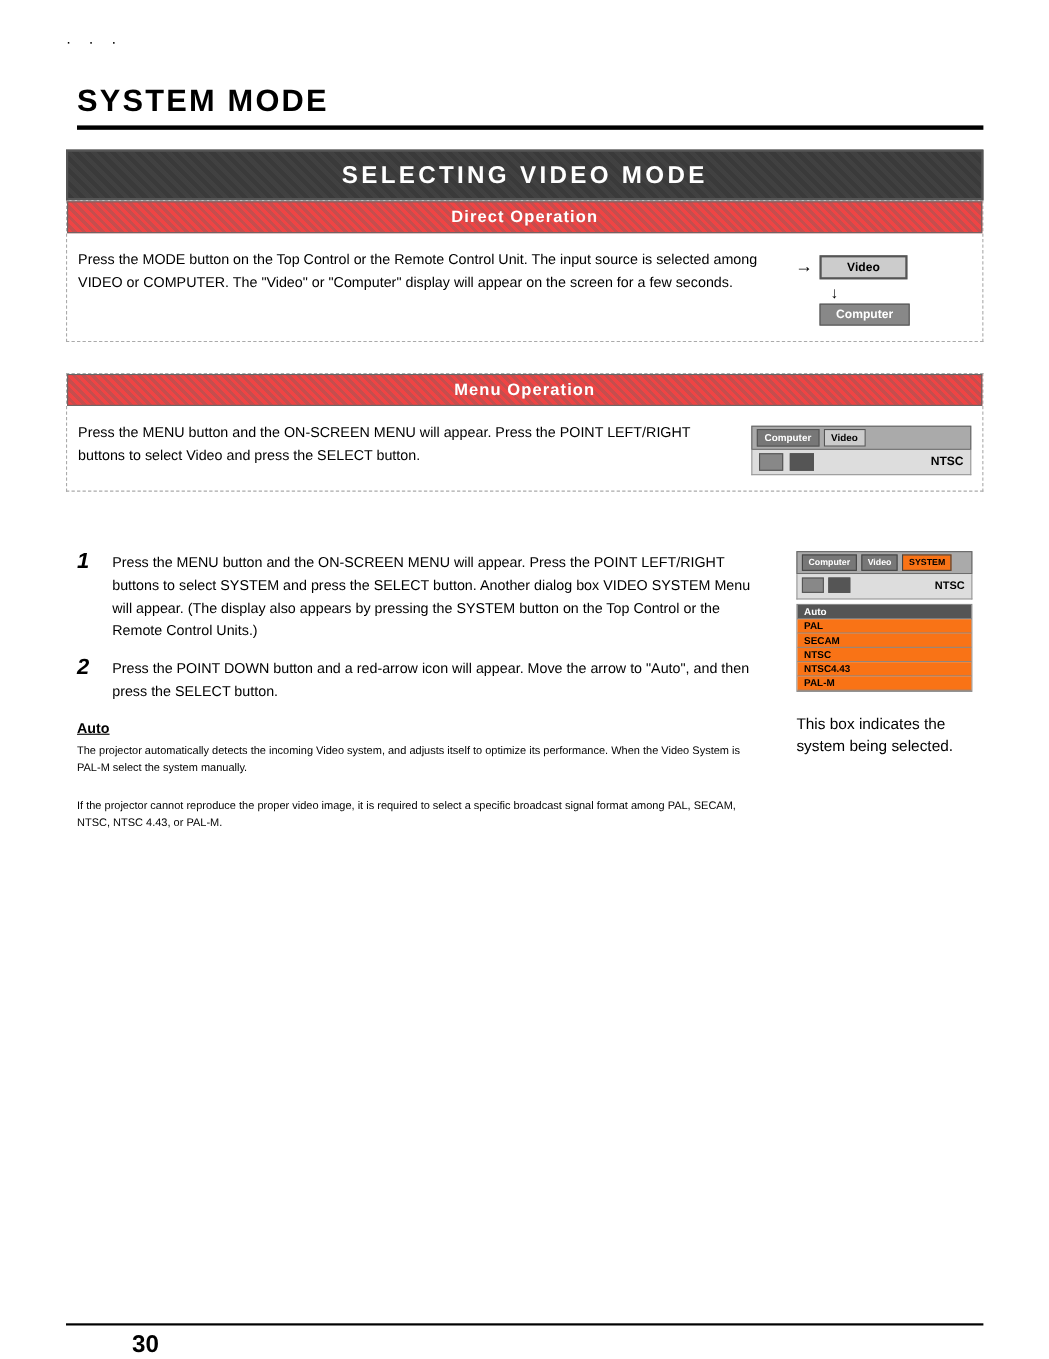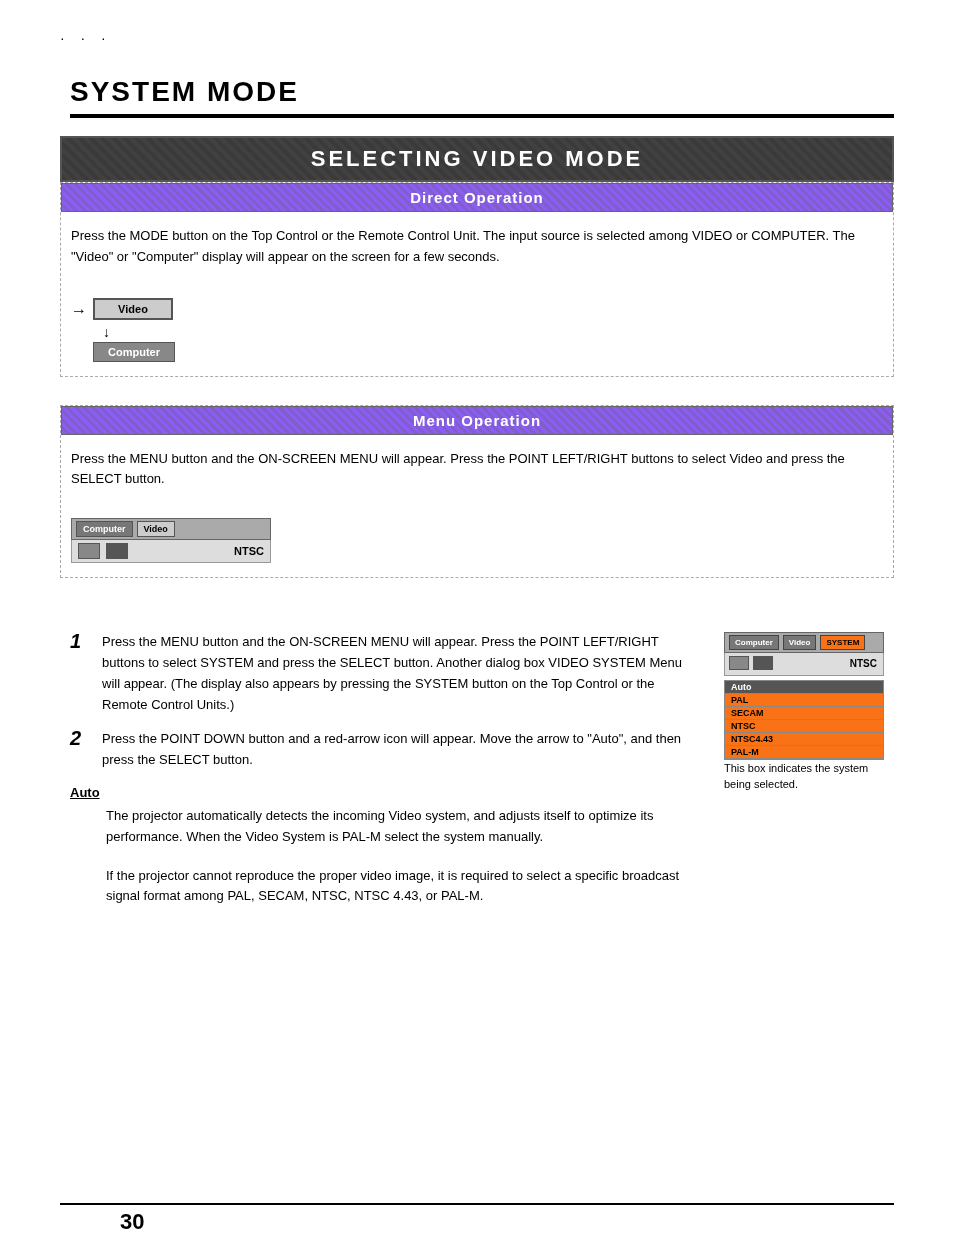--- a/index.html
+++ b/index.html
@@ -53,21 +53,21 @@
         rgba(80,80,80,0.3) 8px
       );
     }
     .section-banner span {
       position: relative;
       z-index: 1;
     }
 
     
     .sub-banner {
-      background: #8b5cf6;
+      background: #ef4444;
       color: #fff;
       text-align: center;
       font-size: 15px;
       font-weight: 700;
       letter-spacing: 1px;
       padding: 5px 0;
       margin-bottom: 0;
       border: 1px solid #666;
       position: relative;
     }
@@ -90,22 +90,21 @@
 
     
     .sub-section {
       border: 1px dashed #aaa;
       margin-bottom: 20px;
     }
 
     .sub-section-inner {
       display: flex;
       padding: 14px 10px 14px 10px;
-      gap: 24px;
-      flex-direction: column;
+      gap: 34px;
     }
 
     .sub-section-text {
       flex: 1;
       font-size: 13px;
       line-height: 1.6;
     }
 
     
     .screen-diagram {
@@ -277,38 +276,37 @@
       padding: 1px 6px;
       background: #f97316;
       color: #000;
       border-bottom: 1px solid #888;
     }
     .cs-option.highlight {
       background: #555;
       color: #fff;
     }
     .cs-note {
-      font-size: 11px;
-      margin-top: 1px;
+      font-size: 14px;
+      margin-top: 20px;
       line-height: 1.4;
       color: #000;
     }
 
     
     .subsection-heading {
       font-size: 13px;
       font-weight: 900;
       text-decoration: underline;
       margin-bottom: 6px;
     }
     .subsection-text {
-      font-size: 13px;
+      font-size: 10px;
       line-height: 1.6;
       margin-bottom: 18px;
-      margin-left: 36px;
     }
 
     
     .color-sys-content {
       display: flex;
       gap: 20px;
       padding: 14px 10px;
     }
     .color-sys-left {
       flex: 1;

